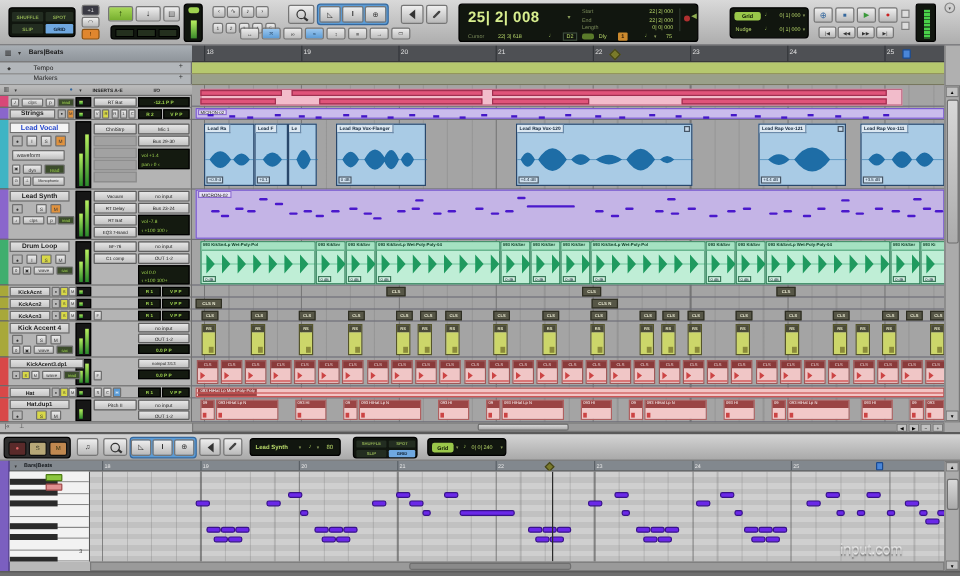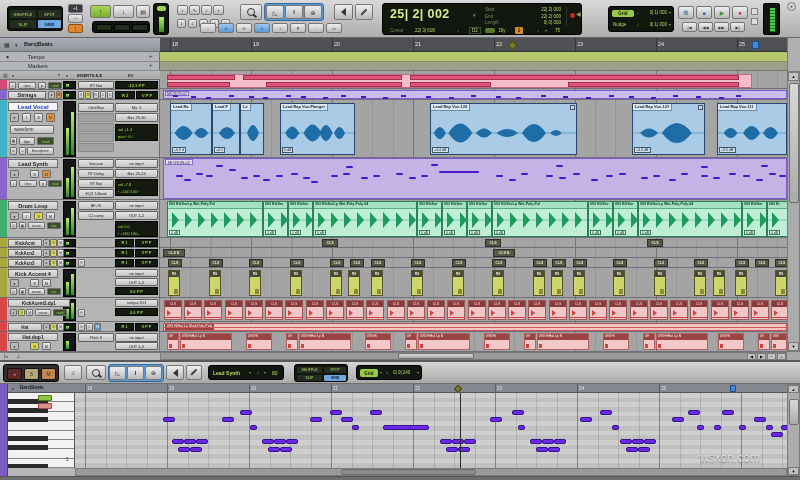--- a/index.html
+++ b/index.html
@@ -112,21 +112,21 @@
         <div style="position: absolute; box-sizing: border-box; left: 18px; top: 0px; width: 16px; height: 10px; border: 1px solid rgb(118, 118, 118); border-radius: 2px; font-size: 4.5px; display: flex; align-items: center; justify-content: center; background: linear-gradient(rgb(156, 200, 240), rgb(91, 155, 213)); color: rgb(16, 42, 68);">≍</div>
         <div style="position: absolute; box-sizing: border-box; left: 36px; top: 0px; width: 16px; height: 10px; border: 1px solid rgb(118, 118, 118); border-radius: 2px; font-size: 4.5px; display: flex; align-items: center; justify-content: center; background: linear-gradient(rgb(236, 236, 236), rgb(189, 189, 189)); color: rgb(51, 51, 51);">∞</div>
         <div style="position: absolute; box-sizing: border-box; left: 54px; top: 0px; width: 16px; height: 10px; border: 1px solid rgb(118, 118, 118); border-radius: 2px; font-size: 4.5px; display: flex; align-items: center; justify-content: center; background: linear-gradient(rgb(156, 200, 240), rgb(91, 155, 213)); color: rgb(16, 42, 68);">≈</div>
         <div style="position: absolute; box-sizing: border-box; left: 72px; top: 0px; width: 16px; height: 10px; border: 1px solid rgb(118, 118, 118); border-radius: 2px; font-size: 4.5px; display: flex; align-items: center; justify-content: center; background: linear-gradient(rgb(236, 236, 236), rgb(189, 189, 189)); color: rgb(51, 51, 51);">↕</div>
         <div style="position: absolute; box-sizing: border-box; left: 90px; top: 0px; width: 16px; height: 10px; border: 1px solid rgb(118, 118, 118); border-radius: 2px; font-size: 4.5px; display: flex; align-items: center; justify-content: center; background: linear-gradient(rgb(236, 236, 236), rgb(189, 189, 189)); color: rgb(51, 51, 51);">≡</div>
         <div style="position: absolute; box-sizing: border-box; left: 108px; top: 0px; width: 16px; height: 10px; border: 1px solid rgb(118, 118, 118); border-radius: 2px; font-size: 4.5px; display: flex; align-items: center; justify-content: center; background: linear-gradient(rgb(236, 236, 236), rgb(189, 189, 189)); color: rgb(51, 51, 51);">→</div>
         <div style="position: absolute; box-sizing: border-box; left: 126px; top: 0px; width: 16px; height: 10px; border: 1px solid rgb(118, 118, 118); border-radius: 2px; font-size: 4.5px; display: flex; align-items: center; justify-content: center; background: linear-gradient(rgb(236, 236, 236), rgb(189, 189, 189)); color: rgb(51, 51, 51);">▭</div>
       </div>
 
     <div class="abs dark" style="left:382px;top:3px;width:200px;height:32px;">
-      <div class="abs" style="left:7px;top:3px;font-size:12.5px;font-weight:bold;color:#d8ee8e;letter-spacing:.4px;">25| 2| 002</div>
+      <div class="abs" style="left:7px;top:3px;font-size:12.5px;font-weight:bold;color:#d8ee8e;letter-spacing:.4px;">25| 2| 008</div>
       <span class="abs icon" style="left:90px;top:8px;font-size:5px;color:#8a9a5a;">▾</span>
       <div class="abs grn2" style="left:102px;top:3px;font-size:4.5px;">Start</div>
       <div class="abs grn" style="left:138px;top:3px;width:40px;text-align:right;font-size:4.5px;">22| 2| 000</div>
       <div class="abs grn2" style="left:102px;top:9.5px;font-size:4.5px;">End</div>
       <div class="abs grn" style="left:138px;top:9.5px;width:40px;text-align:right;font-size:4.5px;">22| 2| 000</div>
       <div class="abs grn2" style="left:102px;top:16px;font-size:4.5px;">Length</div>
       <div class="abs grn" style="left:138px;top:16px;width:40px;text-align:right;font-size:4.5px;">0| 0| 000</div>
       <div class="abs" style="left:183px;top:3px;width:1px;height:19px;background:#2c362c;"></div>
       <div class="abs" style="left:187px;top:9px;width:5px;height:5px;border-radius:50%;background:#b03030;"></div>
       <span class="abs icon" style="left:193px;top:6px;font-size:6px;color:#8fae52;">◀</span>
@@ -1286,14 +1286,14 @@
 
     <div class="abs sbtrack" style="left:787px;top:22px;width:13px;height:92px;background:#ababab;">
       <div class="abs flx" style="left:0;top:0;width:11px;height:8px;background:#c2c2c2;border:1px solid #7a7a7a;font-size:4px;">▲</div>
       <div class="abs sbthumb" style="left:1px;top:14px;width:10px;height:26px;"></div>
       <div class="abs flx" style="left:0;bottom:0;width:11px;height:8px;background:#c2c2c2;border:1px solid #7a7a7a;font-size:4px;">▼</div>
     </div>
 
     <div class="abs" style="left:0;top:114px;width:800px;height:6px;background:#6e6e6e;border-top:1px solid #555;"></div>
   </div>
 
-  <div class="abs wm" style="left:700px;top:451px;">wsxdn.com</div>
+  <div class="abs wm" style="left:700px;top:451px;">input.com</div>
 </div>
 
 </body></html>

